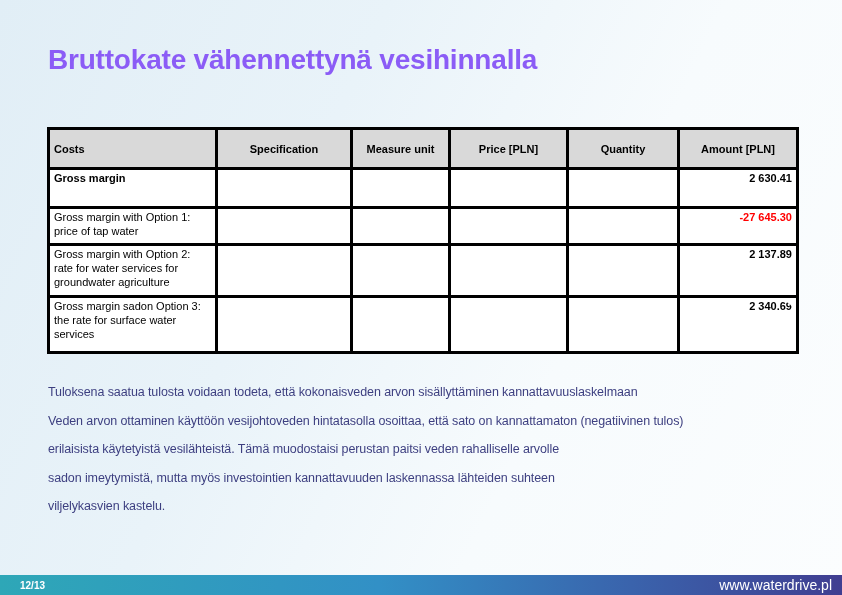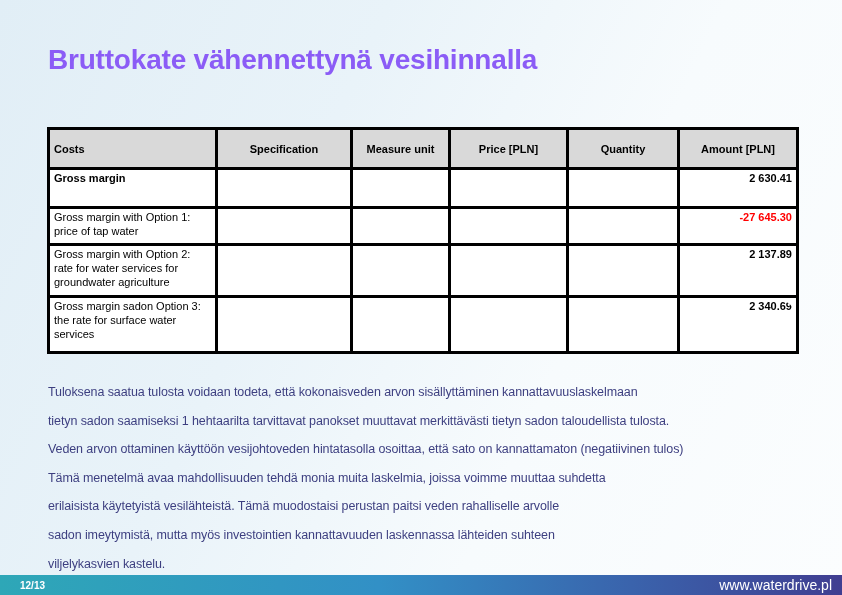--- a/index.html
+++ b/index.html
@@ -148,23 +148,21 @@
         <td></td>
         <td></td>
         <td></td>
         <td class="cell-amount" style="color: rgb(0, 0, 0); border-radius: 19px;">2 340.69</td>
       </tr>
     </tbody>
   </table>
 
   <div class="body-text">
     <p>Tuloksena saatua tulosta voidaan todeta, että kokonaisveden arvon sisällyttäminen kannattavuuslaskelmaan</p>
-    <p>tietyn sadon saamiseksi 1 hehtaarilta tarvittavat panokset muuttavat merkittävästi tietyn sadon taloudellista tulosta.</p>
     <p>Veden arvon ottaminen käyttöön vesijohtoveden hintatasolla osoittaa, että sato on kannattamaton (negatiivinen tulos)</p>
-    <p>Tämä menetelmä avaa mahdollisuuden tehdä monia muita laskelmia, joissa voimme muuttaa suhdetta</p>
     <p>erilaisista käytetyistä vesilähteistä. Tämä muodostaisi perustan paitsi veden rahalliselle arvolle</p>
     <p>sadon imeytymistä, mutta myös investointien kannattavuuden laskennassa lähteiden suhteen</p>
     <p>viljelykasvien kastelu.</p>
   </div>
 
   <div class="footer-bar">
     <span class="page-indicator">12/13</span>
     <a href="#" class="website-link">www.waterdrive.pl</a>
   </div>
 

